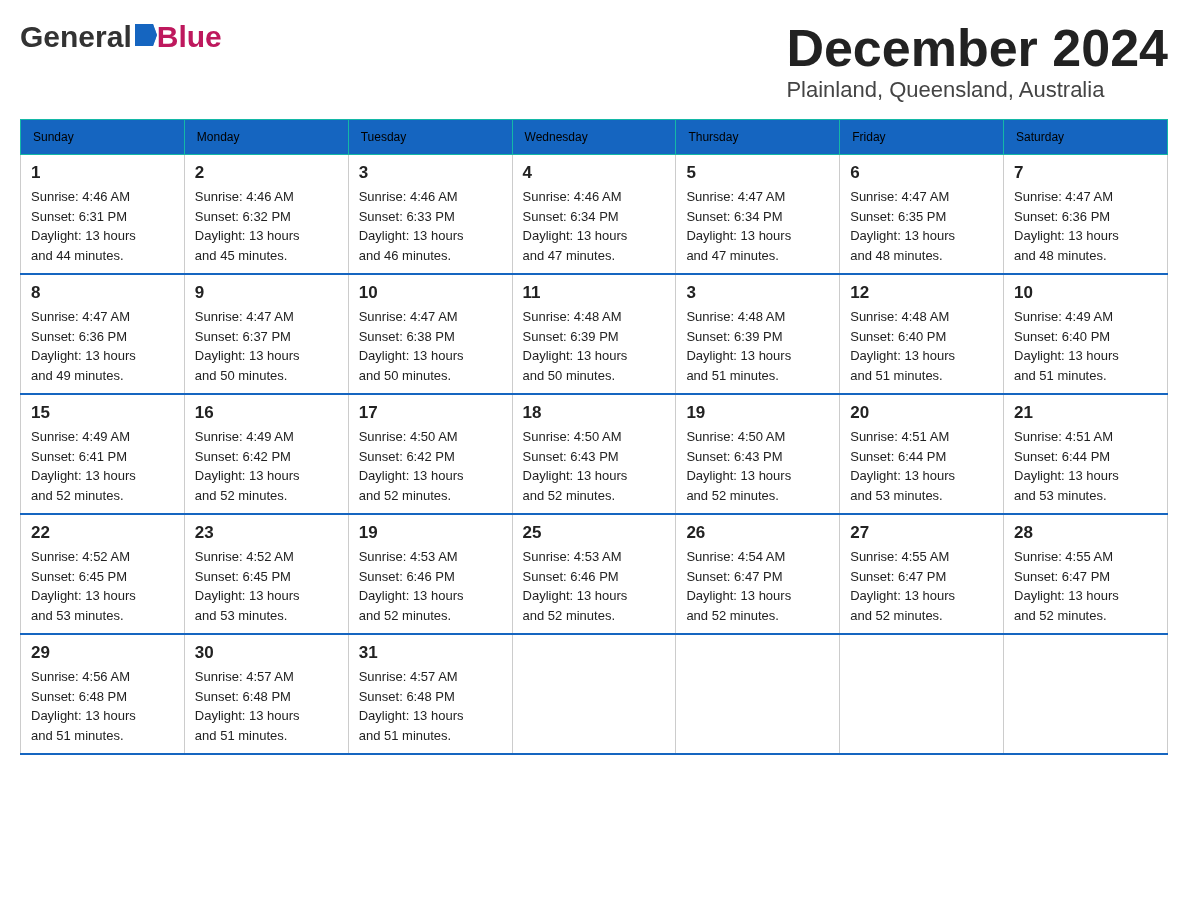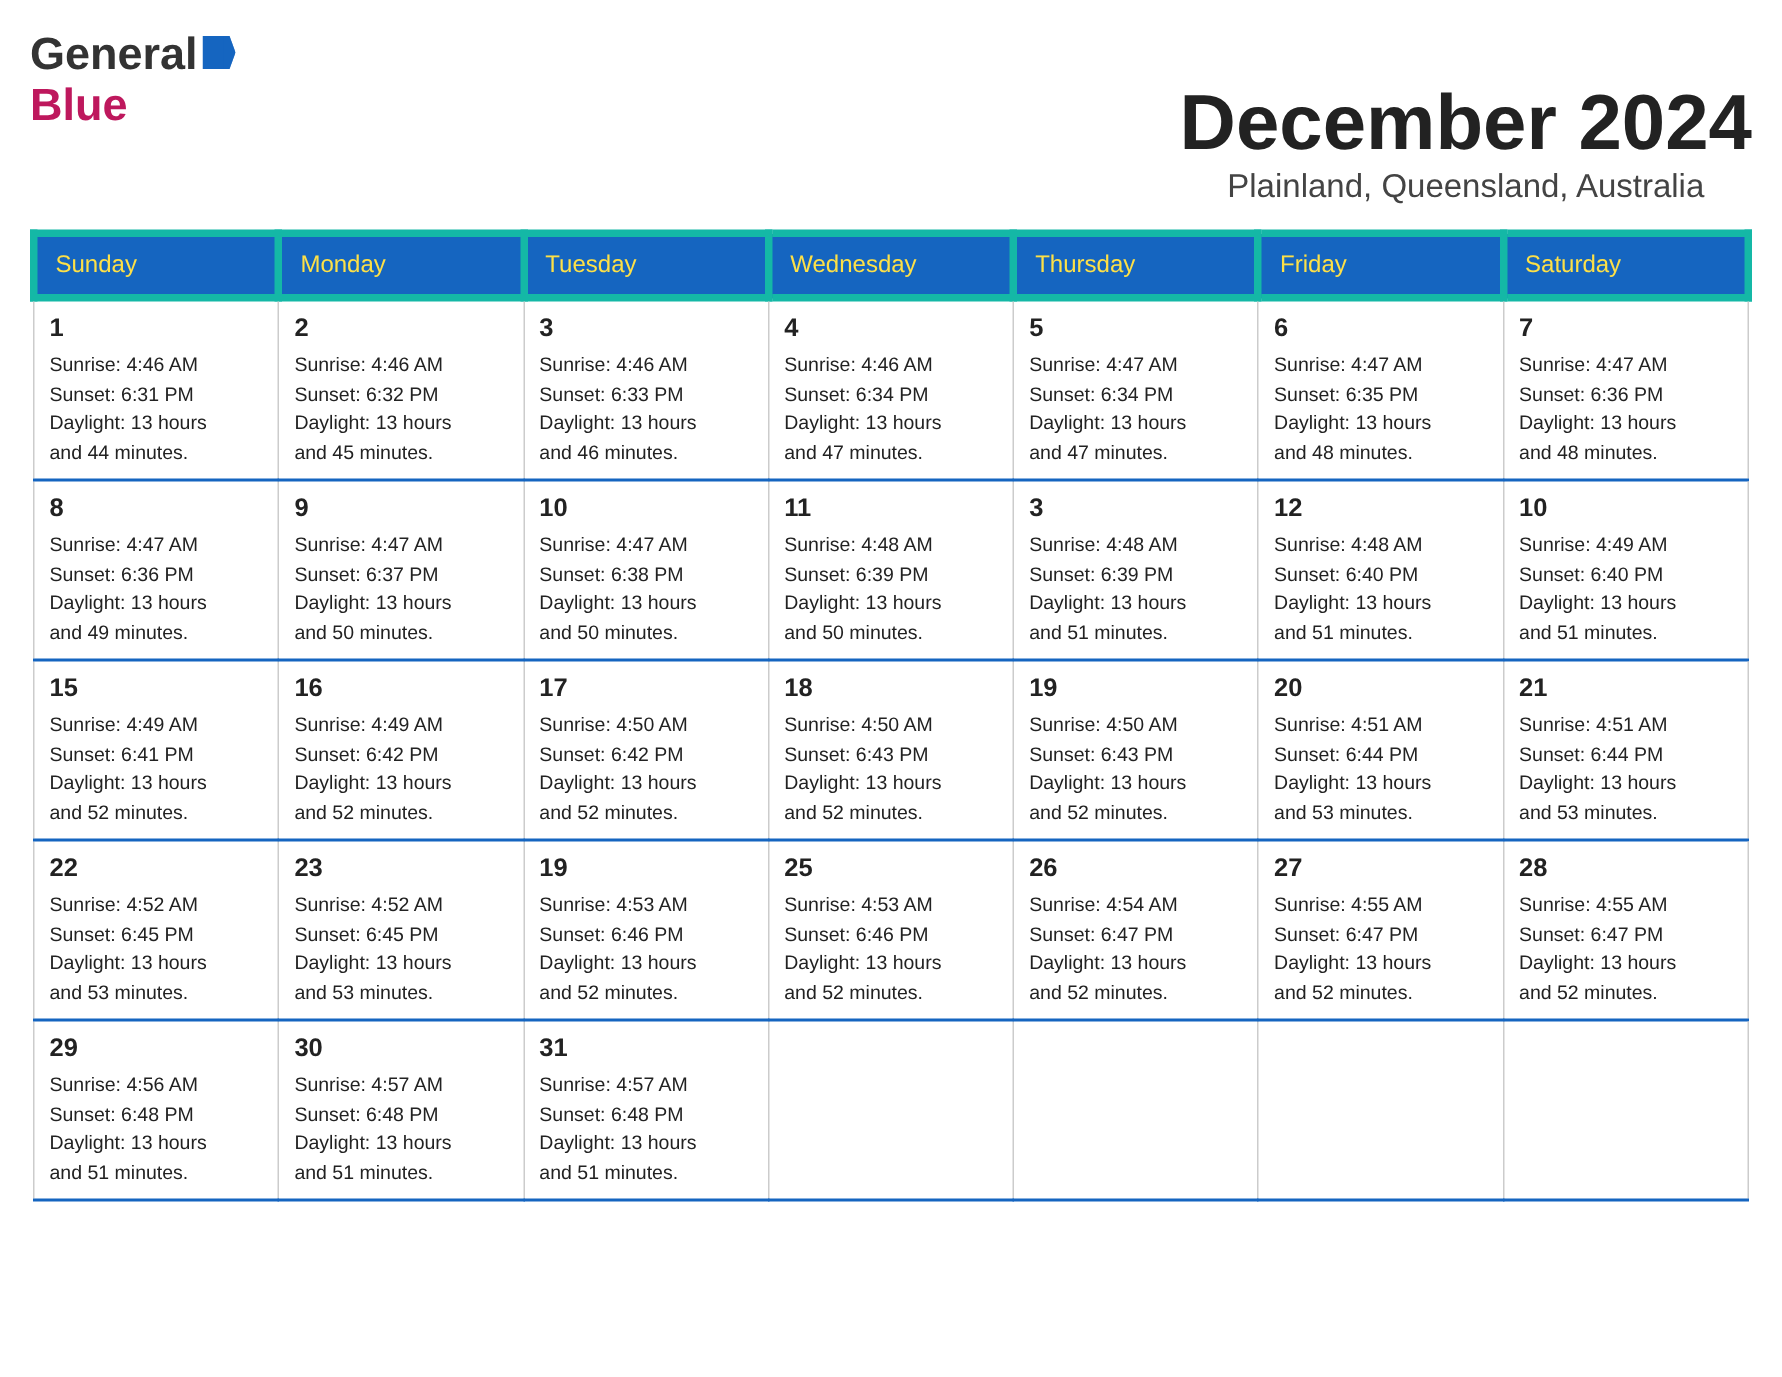--- a/index.html
+++ b/index.html
@@ -11,50 +11,49 @@
       min-height: 918px;
     }
     .header {
       display: flex;
       justify-content: space-between;
       align-items: flex-start;
       margin-bottom: 16px;
     }
     .logo {
       display: flex;
-      flex-direction: column;
+      flex-direction: row;
       align-items: flex-start;
     }
     .title-section {
-      text-align: center;
-      margin-top: 34px;
+      text-align: left;
     }
     .month-title {
       font-size: 52px;
       font-weight: bold;
       color: #222;
       line-height: 1.1;
     }
     .location-title {
       font-size: 22px;
       color: #444;
     }
     .calendar-table {
       width: 100%;
       border-collapse: collapse;
       border: 1px solid #aaa;
     }
     .calendar-table thead tr th {
       background-color: #1565c0;
-      color: #fde047;
-      font-size: 16px;
+      color: #000000;
+      font-size: 12px;
       font-weight: normal;
       padding: 10px 12px;
       text-align: left;
-      border: 5px solid #14b8a6;
+      border: 1px solid #14b8a6;
     }
     .calendar-table tbody tr td {
       vertical-align: top;
       padding: 8px 10px;
       border-left: 1px solid #ccc;
       border-right: 1px solid #ccc;
       font-size: 13px;
       color: #222;
       width: 14.28%;
       min-height: 100px;

